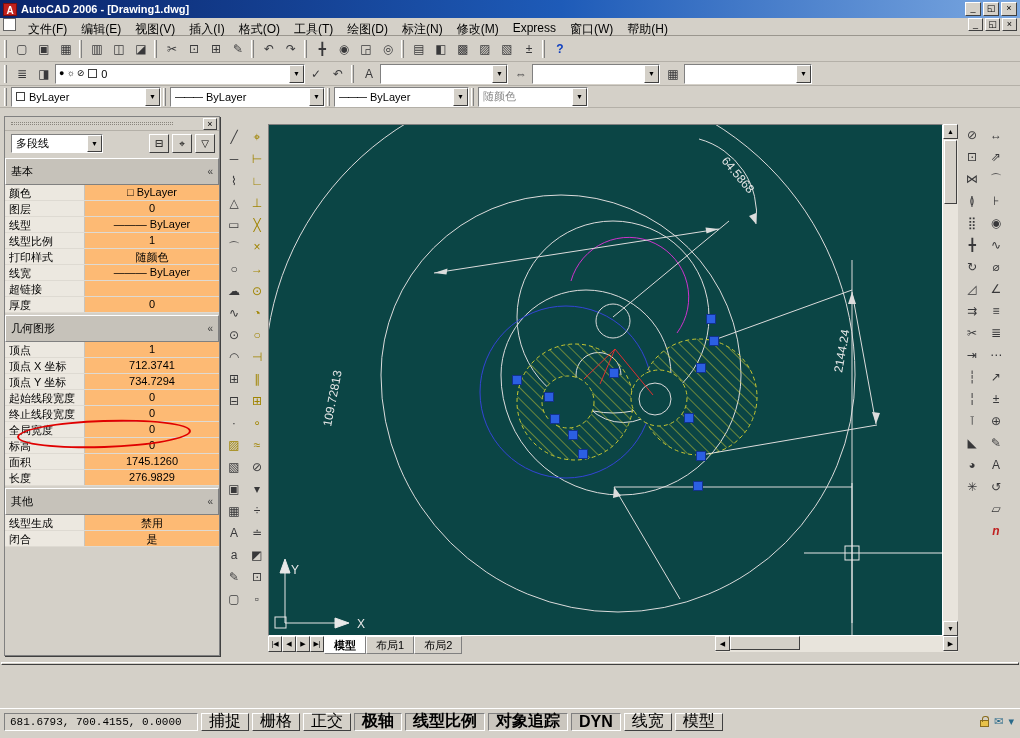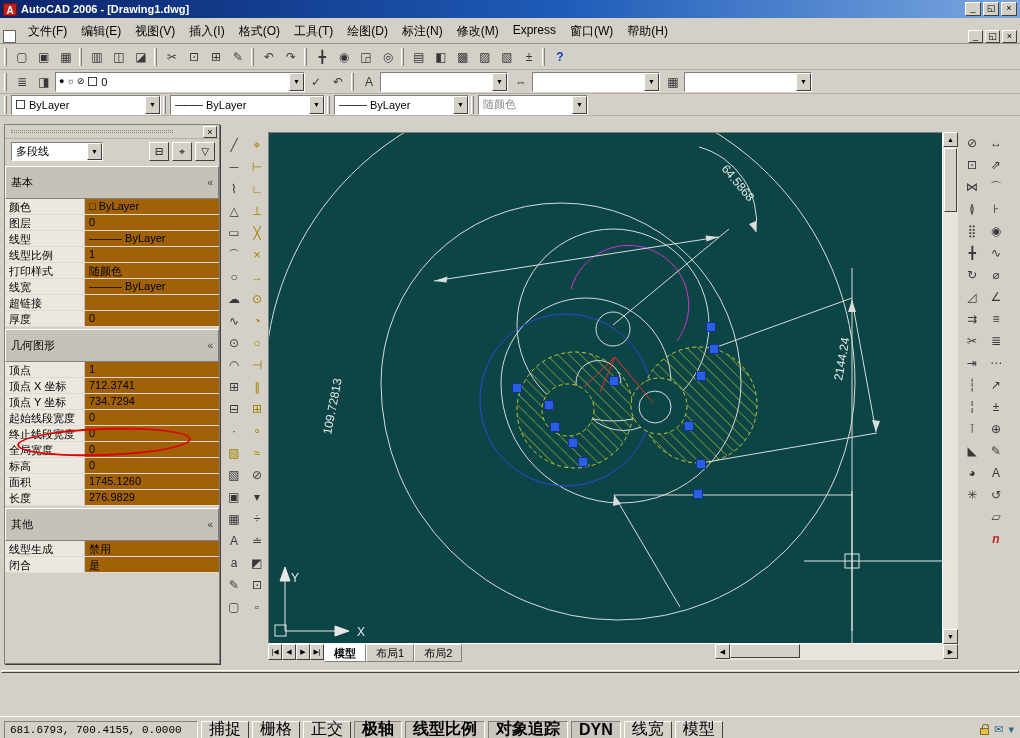--- a/index.html
+++ b/index.html
@@ -10,21 +10,21 @@
   
   .titlebar { height:18px; background:linear-gradient(90deg,#0a246a 0%,#1e5bb8 55%,#7aa7e0 100%);
     display:flex; align-items:center; padding:0 3px; color:#fff; }
   .app-icon { width:14px; height:13px; background:#c0201c; color:#fff; font-weight:bold; font-size:10px;
     line-height:13px; text-align:center; margin-right:4px; border:1px solid #7a0e0e; }
   .title-text { font-weight:bold; font-size:11px; flex:1; white-space:nowrap; }
   .winbtn { width:16px; height:14px; font-size:9px; line-height:11px; text-align:center; margin-left:2px;
     border:1px solid; border-color:#ffffff #404040 #404040 #ffffff; background:#d4d0c8; color:#000; }
 
   
-  .menubar { height:26px; display:flex; align-items:flex-end; background:#d4d0c8; border-bottom:1px solid #9a968e; padding:0 3px; }
+  .menubar { height:18px; display:flex; align-items:flex-start; background:#d4d0c8; border-bottom:1px solid #9a968e; padding:0 3px; }
   .doc-icon { width:13px; height:13px; background:#fff; border:1px solid #666; margin-right:5px;
     color:#0a6a4a; font-size:8px; line-height:11px; text-align:center; }
   .mitem { padding:3px 7px; font-size:12px; white-space:nowrap; }
   .flex-spacer { flex:1; }
   .menubar .winbtn { width:15px; height:13px; }
 
   
   .tbrow { display:flex; align-items:center; background:#d4d0c8; border-bottom:1px solid #b4b0a8; padding:1px 2px; }
   .row1 { height:26px; } .row2 { height:24px; } .row3 { height:22px; }
   .tbgrip { width:3px; height:18px; border-left:1px solid #ffffff; border-right:1px solid #808080; margin:0 4px 0 2px; }
@@ -56,28 +56,28 @@
     border:1px solid #808080; box-shadow:1px 1px 0 #404040; }
   .pal-head { height:14px; display:flex; align-items:center; border-bottom:1px solid #b4b0a8; padding:0 2px; }
   .pal-gripdots { flex:1; height:3px; margin:0 30px 0 4px; border-top:1px dotted #8a867e; border-bottom:1px dotted #8a867e; }
   .pal-close { width:14px; height:12px; font-size:9px; line-height:10px; text-align:center;
     border:1px solid; border-color:#ffffff #404040 #404040 #ffffff; background:#d4d0c8; }
   .pal-selrow { display:flex; align-items:flex-start; padding:3px 4px 3px 6px; }
   .pal-selrow .dd { width:92px; height:19px; }
   .pal-sp { flex:1; }
   .pal-btn { width:20px; height:19px; margin-left:3px; font-size:10px; line-height:17px; text-align:center;
     border:1px solid; border-color:#ffffff #404040 #404040 #ffffff; background:#d4d0c8; }
-  .psec-head { height:33px; background:#c6c2ba; border:1px solid; border-color:#ffffff #808080 #808080 #ffffff;
+  .psec-head { height:27px; background:#c6c2ba; border:1px solid; border-color:#ffffff #808080 #808080 #ffffff;
     display:flex; align-items:center; padding:0 5px; font-size:11px; margin-top:2px; }
   .psec-head .chev { margin-left:auto; font-size:10px; color:#404040; }
   .prows { background:#fff; }
   .prow { display:flex; height:16px; border-bottom:1px solid #dedad2; font-size:11px; }
   .plabel { width:80px; padding:1px 4px; background:#ece8e0; border-right:1px solid #c8c4bc;
     white-space:nowrap; overflow:hidden; }
-  .pvalue { flex:1; padding:1px 4px; white-space:nowrap; overflow:hidden; background:#a16207; }
+  .pvalue { flex:1; padding:1px 4px; white-space:nowrap; overflow:hidden; background:#fdba74;text-align:center; }
   .red-ellipse { position:absolute; left:12px; top:303px; width:174px; height:28px;
     border:2px solid #e00000; border-radius:50%; transform:rotate(-2deg); pointer-events:none; }
 
   
   .left-strip { position:absolute; left:223px; top:18px; display:flex; gap:1px; }
   .right-strip { position:absolute; left:961px; top:16px; display:flex; gap:2px; }
   .vcol { display:flex; flex-direction:column; }
 
   
   .canvas-wrap { position:absolute; left:268px; top:16px; width:675px; height:512px; background:#0b4545;

